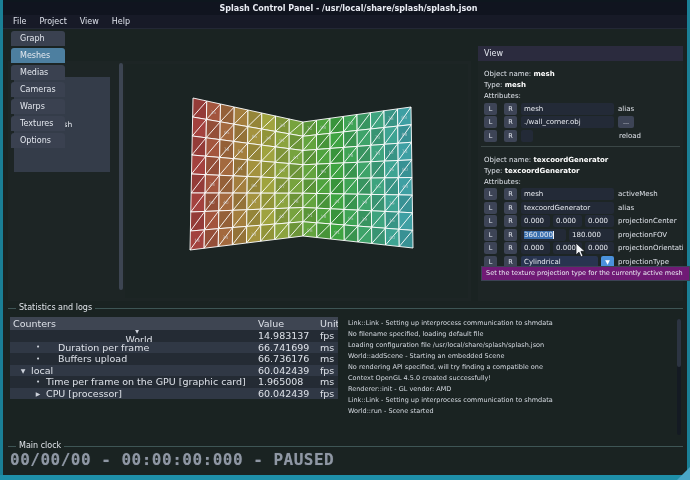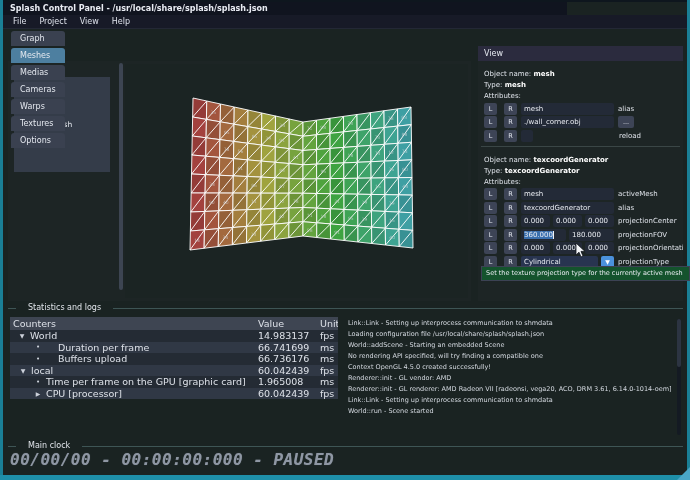--- a/index.html
+++ b/index.html
@@ -6,22 +6,22 @@
   *{box-sizing:border-box;font-family:"DejaVu Sans","Liberation Sans",sans-serif;}
   .window{position:relative;width:690px;height:480px;background:#1a2322;overflow:hidden;}
   .abs{position:absolute;}
   
   .b-left{left:0;top:0;width:3px;height:480px;background:#1a7f96;z-index:40;}
   .b-right{right:0;top:0;width:3px;height:480px;background:#1a7f96;z-index:40;}
   .b-bottom{left:0;bottom:0;width:690px;height:5px;background:#1e8fa9;z-index:40;}
   .b-top{left:0;top:0;width:690px;height:2px;background:#0e161e;z-index:40;}
   .resize-grip{right:0;bottom:0;width:0;height:0;border-left:13px solid transparent;border-bottom:13px solid #4aa6c8;z-index:45;}
   
-  .titlebar{left:3px;top:2px;width:564px;height:13px;background:#10141f;color:#e9ecf3;
-    font-size:8px;font-weight:bold;line-height:13px;padding-left:7px;white-space:nowrap;}
+  .titlebar{left:3px;top:2px;width:684px;height:13px;background:#10141f;color:#e9ecf3;
+    font-size:8px;font-weight:bold;line-height:13px;padding-left:7px;white-space:nowrap;text-align:center;}
   .menubar{left:3px;top:15px;width:684px;height:14px;background:#171a27;display:flex;align-items:center;
     padding-left:10px;gap:13px;border-bottom:1px solid #232835;}
   .menu-item{color:#dde1ea;font-size:8px;line-height:14px;cursor:default;}
   
   .tabbar{left:11px;top:31px;height:15px;display:flex;gap:2px;z-index:2;flex-direction:column;}
   .tab{background:#3a4150;color:#e4e8ef;font-size:8px;line-height:15px;padding:0 9px;
     border-radius:3px 3px 0 0;white-space:nowrap;}
   .tab.active{background:#4d7fa0;}
   
   .panel-header{height:15px;background:#2b2b3e;color:#e4e8ef;font-size:8px;line-height:15px;padding-left:6px;}
@@ -50,21 +50,21 @@
   .combo-field{background:#283450;}
   .combo-btn{width:13px;height:12px;flex:none;background:#4b91dc;border:none;border-radius:2px;
     color:#fff;font-size:6px;line-height:12px;text-align:center;padding:0;}
   .checkbox{width:12px;height:12px;background:#232a37;border-radius:2px;flex:none;}
   .inline-label{margin-left:5px;}
   .attr-label{margin-left:4px;color:#dfe3ea;}
   .more-btn{margin-left:4px;width:16px;height:12px;background:#3d4456;color:#e3e7ef;border:none;
     border-radius:2px;font-size:6.5px;line-height:10px;padding:0;}
   .obj-sep{height:1px;background:#3a4646;margin:4px 3px 0 3px;}
   
-  .section-sep{display:flex;align-items:center;gap:12px;height:10px;}
+  .section-sep{display:flex;align-items:center;gap:3px;height:10px;}
   .sep-dash{width:8px;height:1px;background:#3e5555;flex:none;}
   .sep-line{flex:1;height:1px;background:#3e5555;}
   .sep-label{font-size:8px;color:#e0e4ea;line-height:10px;white-space:nowrap;}
   
   .stats-table{left:10px;top:317px;width:328px;font-size:9.5px;color:#dde1e8;}
   .t-row{display:flex;height:11.5px;align-items:center;white-space:nowrap;overflow:hidden;}
   .t-head{background:#3e4552;height:13px;font-size:9.5px;}
   .t-row.alt{background:#303845;}
   .t-row.base{background:#242b34;}
   .c-counters{width:246px;flex:none;display:flex;align-items:center;overflow:hidden;}
@@ -73,23 +73,23 @@
   .tree-marker{font-size:6px;color:#ccd1da;width:8px;text-align:center;flex:none;}
   .bullet-marker{font-size:7px;color:#ccd1da;width:8px;text-align:center;flex:none;}
   
   .log{left:348px;top:318px;width:326px;height:117px;overflow:hidden;font-size:6.5px;color:#d4d9e0;}
   .log-line{height:11px;line-height:11px;white-space:nowrap;}
   .log-scrollbar{left:677px;top:319px;width:4px;height:116px;background:#141a23;border-radius:2px;}
   .log-scroll-handle{position:absolute;left:0;top:0;width:4px;height:48px;background:#2c3442;border-radius:2px;}
   
   .clock{left:10px;top:450px;font-family:"DejaVu Sans Mono","Liberation Mono",monospace;
     font-size:16px;font-weight:bold;color:#8f97a4;letter-spacing:0.5px;white-space:nowrap;
-    text-shadow:0 0 1px rgba(150,160,175,.45);font-style:italic;}
-  
-  .tooltip{left:481px;top:266px;width:209px;height:15px;background:#14532d;border:1px solid #3c4254;
+    text-shadow:0 0 1px rgba(150,160,175,.45);}
+  
+  .tooltip{left:481px;top:266px;width:209px;height:15px;background:#701a75;border:1px solid #3c4254;
     color:#e9ecf2;font-size:6.5px;line-height:13px;padding-left:4px;white-space:nowrap;overflow:hidden;z-index:50;}
   .cursor{left:575px;top:243px;z-index:60;}
 </style>
 </head>
 <body>
 
 <div class="window">
 
   <div class="abs titlebar">Splash Control Panel - /usr/local/share/splash/splash.json</div>
   <div class="abs menubar">
@@ -528,21 +528,21 @@
     <span class="sep-label">Statistics and logs</span>
     <span class="sep-line"></span>
   </div>
   <div class="abs stats-table" id="stats-table">
       <div class="t-row t-head">
         <div class="c-counters" style="padding-left: 3px;">Counters</div>
         <div class="c-value">Value</div>
         <div class="c-unit">Unit</div>
       </div>
       <div class="t-row base">
-        <div class="c-counters" style="padding-left: 8px;">
+        <div class="c-counters" style="padding-left: 8px; flex-direction: column;">
           <span class="tree-marker">▼</span>
           <span style="margin-left: 4px;">World</span>
         </div>
         <div class="c-value">14.983137</div>
         <div class="c-unit">fps</div>
       </div>
       <div class="t-row alt">
         <div class="c-counters" style="padding-left: 24px;">
           <span class="bullet-marker">•</span>
           <span style="margin-left: 16px;">Duration per frame</span>
@@ -578,26 +578,26 @@
         <div class="c-counters" style="padding-left: 24px;">
           <span class="tree-marker">▶</span>
           <span style="margin-left: 4px;">CPU [processor]</span>
         </div>
         <div class="c-value">60.042439</div>
         <div class="c-unit">fps</div>
       </div>
     </div>
   <div class="abs log" id="log">
       <div class="log-line">Link::Link - Setting up interprocess communication to shmdata</div>
+      <div class="log-line">No filename specified, loading default file</div>
       <div class="log-line">Loading configuration file /usr/local/share/splash/splash.json</div>
       <div class="log-line">World::addScene - Starting an embedded Scene</div>
       <div class="log-line">No rendering API specified, will try finding a compatible one</div>
       <div class="log-line">Context OpenGL 4.5.0 created successfully!</div>
       <div class="log-line">Renderer::init - GL vendor: AMD</div>
-      <div class="log-line">Renderer::init - GL renderer: AMD Radeon VII [radeonsi, vega20, ACO, DRM 3.61, 6.14.0-1014-oem]</div>
       <div class="log-line">Link::Link - Setting up interprocess communication to shmdata</div>
       <div class="log-line">World::run - Scene started</div>
     </div>
   <div class="abs log-scrollbar">
     <div class="log-scroll-handle"></div>
   </div>
 
   <div class="abs section-sep" style="left:8px;top:441px;width:675px;">
     <span class="sep-dash"></span>
     <span class="sep-label">Main clock</span>

